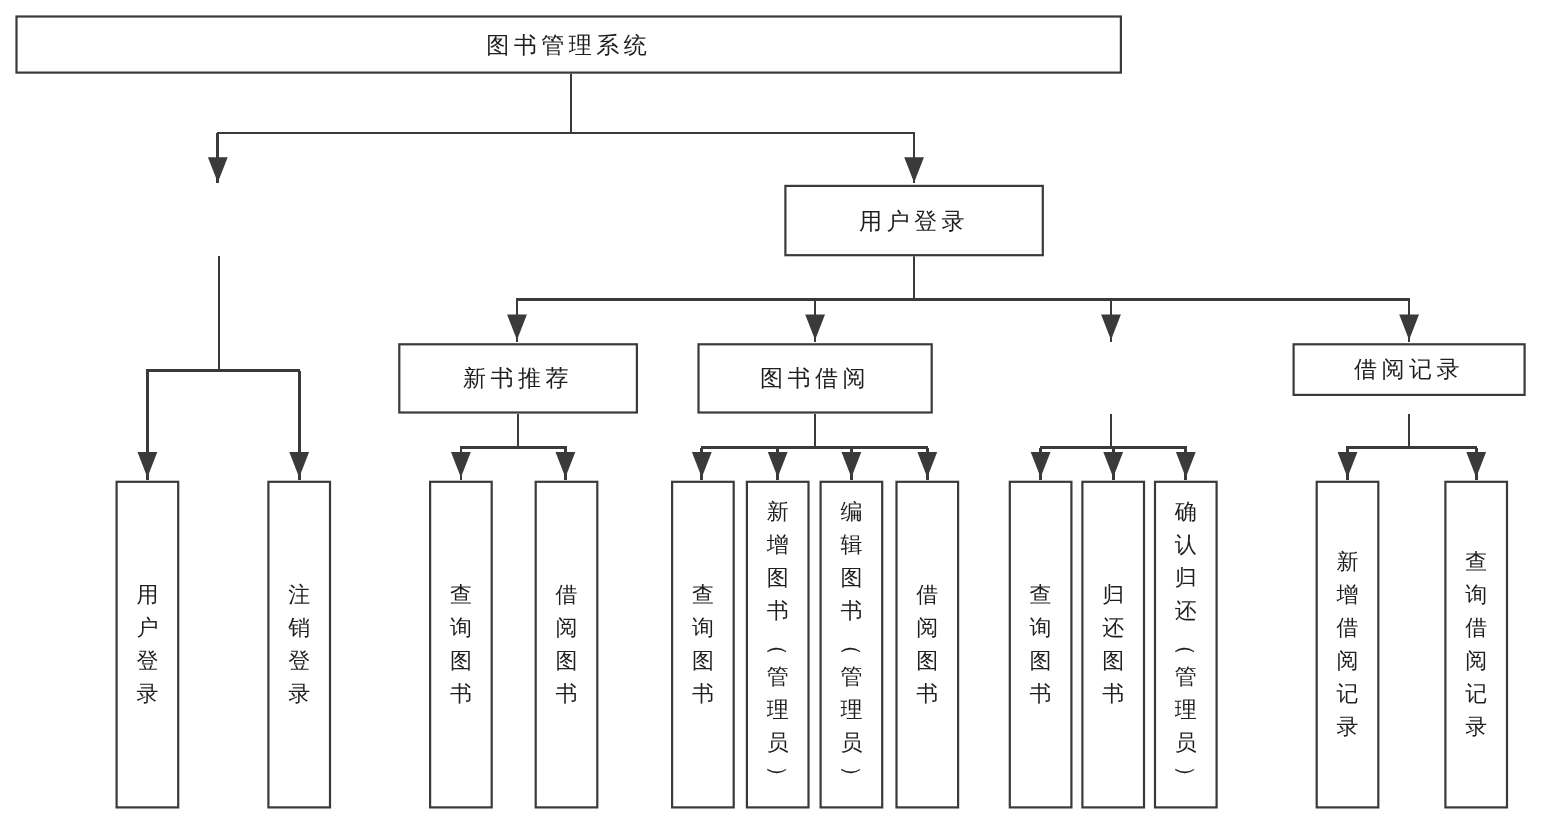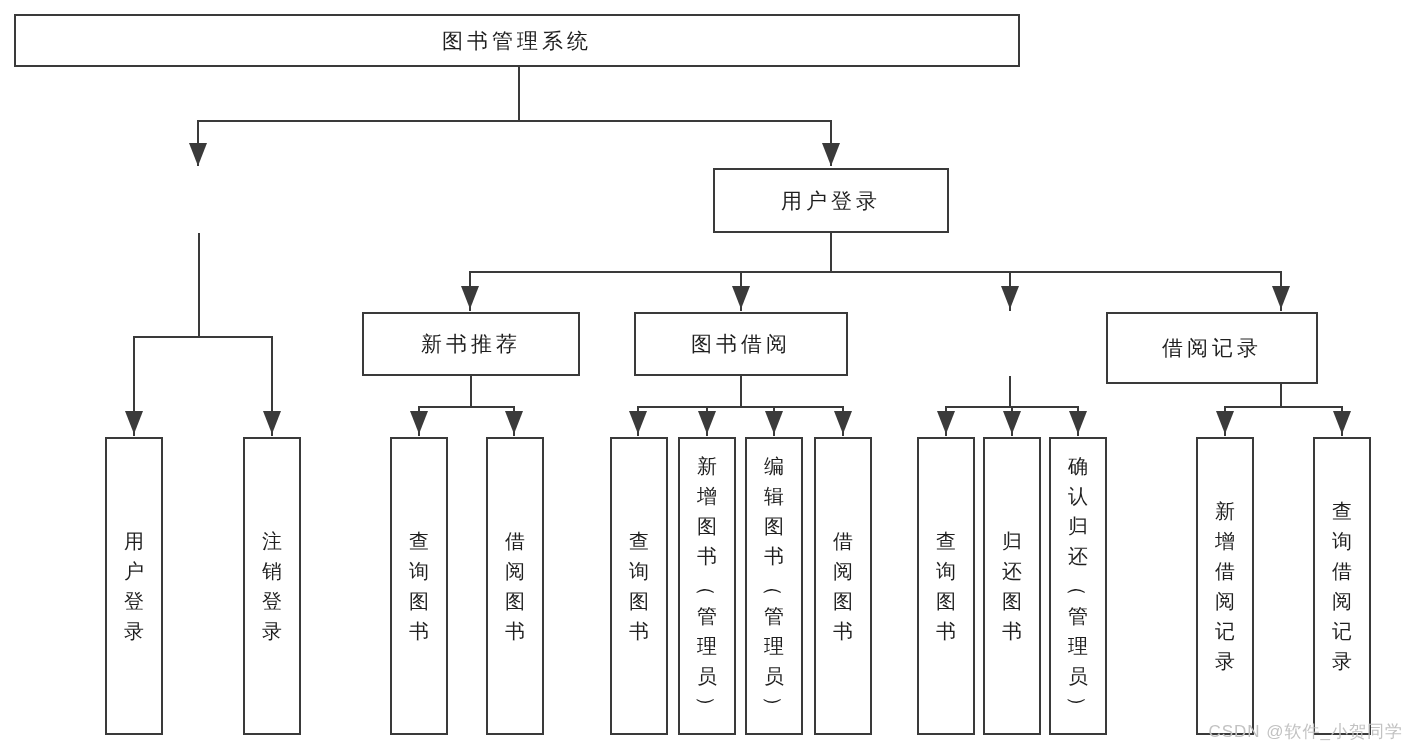--- a/index.html
+++ b/index.html
@@ -134,21 +134,21 @@
       <use href="#ah" transform="translate(1342,434)"></use>
     </g>
   </svg>
 
   <div class="node h-node" style="left:14px;top:14px;width:1006px;height:53px">图书管理系统</div>
 
   <div class="node h-node" style="left:713px;top:168px;width:236px;height:65px">用户登录</div>
 
   <div class="node h-node" style="left:362px;top:312px;width:218px;height:64px">新书推荐</div>
   <div class="node h-node" style="left:634px;top:312px;width:214px;height:64px">图书借阅</div>
-  <div class="node h-node" style="left:1106px;top:312px;width:212px;height:72px">借阅记录</div>
+  <div class="node h-node" style="left:1175px;top:312px;width:212px;height:48px">借阅记录</div>
 
   <div class="node v-node" style="left:105px;top:437px;width:58px;height:298px">
       <span class="vc">用</span>
       <span class="vc">户</span>
       <span class="vc">登</span>
       <span class="vc">录</span>
     </div>
   <div class="node v-node" style="left:243px;top:437px;width:58px;height:298px">
       <span class="vc">注</span>
       <span class="vc">销</span>
@@ -238,15 +238,14 @@
     </div>
   <div class="node v-node" style="left:1313px;top:437px;width:58px;height:298px">
       <span class="vc">查</span>
       <span class="vc">询</span>
       <span class="vc">借</span>
       <span class="vc">阅</span>
       <span class="vc">记</span>
       <span class="vc">录</span>
     </div>
 
-  <div class="watermark">CSDN @软件_小贺同学</div>
 
 </div>
 
 </body></html>

